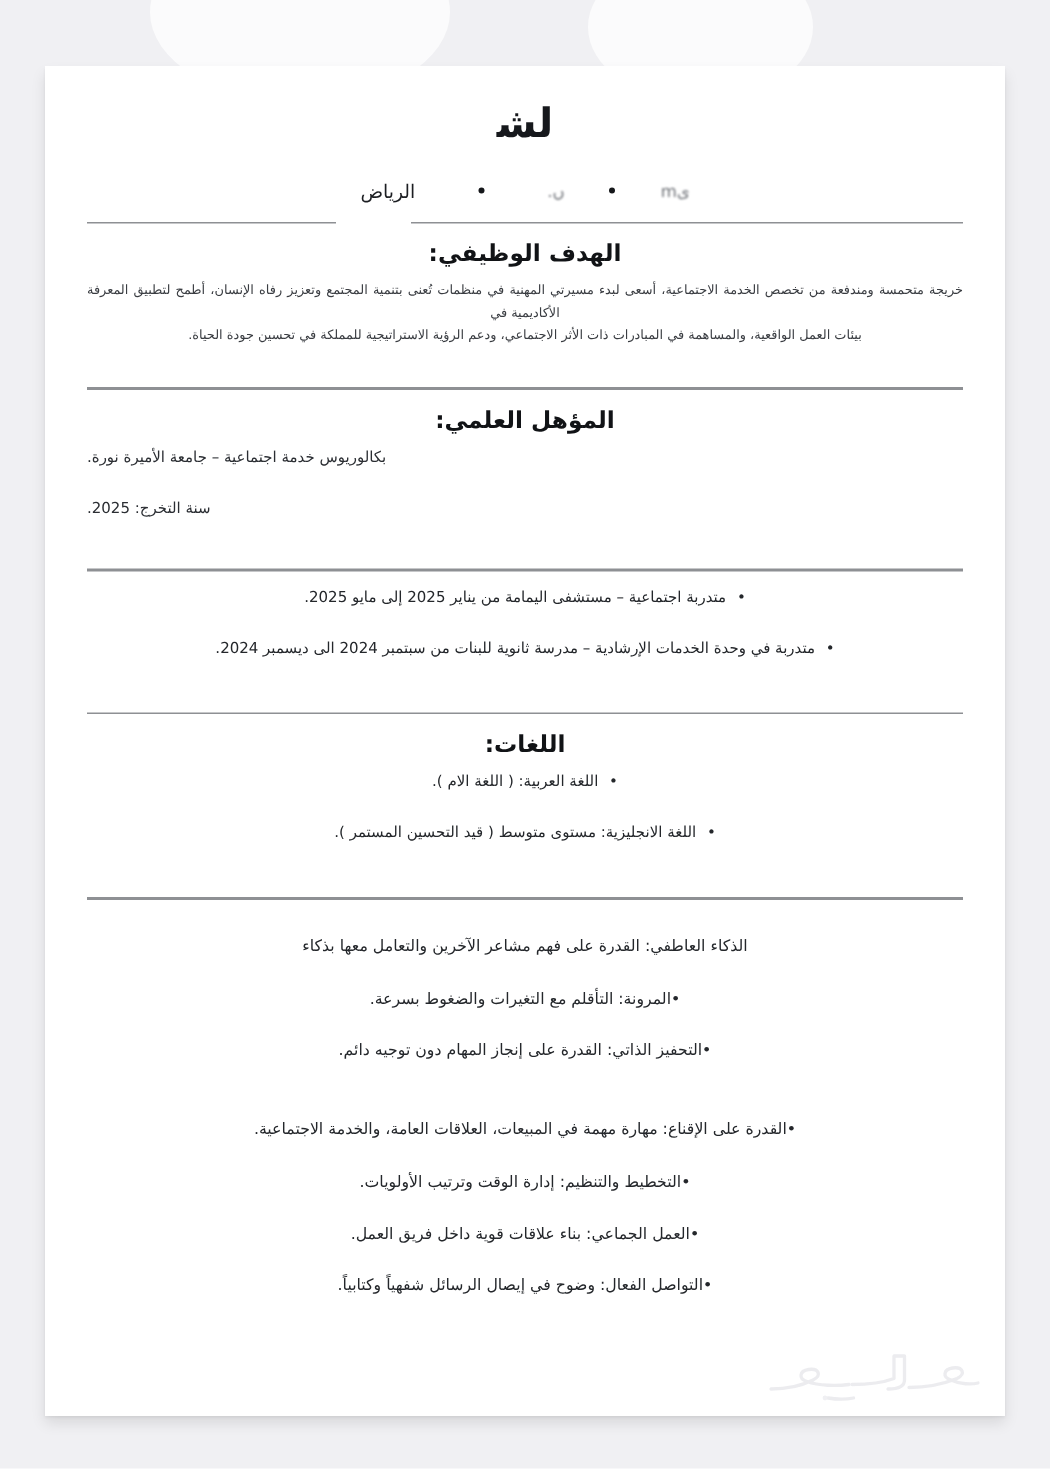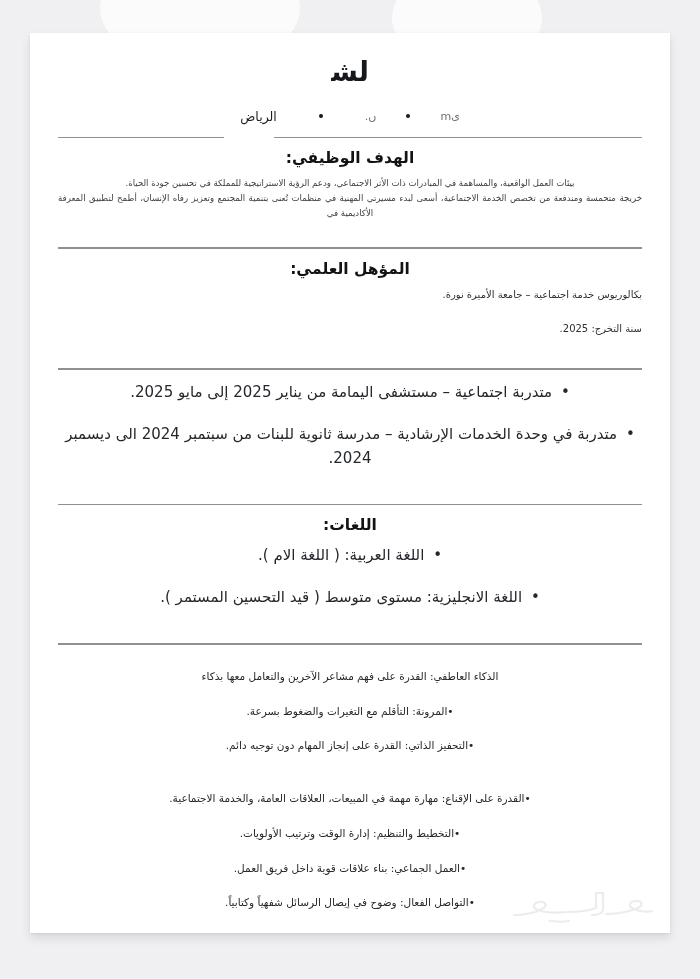--- a/index.html
+++ b/index.html
@@ -23,21 +23,21 @@
     background: #fbfbfc;
     pointer-events: none;
   }
   .blob-left  { left: 100px; top: -52px;  width: 200px; height: 120px; }
   .blob-right { left: 392px; top: -32px;  width: 150px; height: 100px; }
 
   
   .page {
     position: absolute;
     left: 30px;
-    top: 33px;
+    top: 44px;
     width: 640px;
     height: 900px;
     background: #ffffff;
     box-shadow: 0 5px 9px rgba(0,0,0,0.10), 0 1px 2px rgba(0,0,0,0.06);
     overflow: hidden;
   }
 
   .page-inner {
     padding: 0 28px;
     box-sizing: border-box;
@@ -123,36 +123,36 @@
     text-align-last: center;
     direction: rtl;
     font-size: 8.6px;
     line-height: 1.75;
     color: #3a3d42;
     margin: 0;
     filter: blur(0.15px);
   }
 
   .line {
-    text-align: right;
+    text-align: left;
     direction: rtl;
     font-size: 10px;
     color: #2b2e33;
     margin: 0 0 0 0;
     line-height: 1.6;
   }
 
   .gap-sm { height: 13px; }
   .gap-md { height: 18px; }
   .gap-lg { height: 21px; }
 
   .bullet-line {
     text-align: center;
     direction: rtl;
-    font-size: 15px;
+    font-size: 10px;
     color: #24272b;
     line-height: 1.6;
     margin: 0;
   }
   .bullet-line .dot { margin-left: 4px; }
 
   .skill-line {
     text-align: center;
     direction: rtl;
     font-size: 10.5px;
@@ -193,22 +193,22 @@
       <span class="contact-item">الرياض</span>
     </div>
 
     <div class="rule split">
       <span class="seg-a"></span>
       <span class="seg-b"></span>
     </div>
 
     <div class="section">
       <h2 class="section-title">الهدف الوظيفي:</h2>
+      <p class="para">خريجة متحمسة ومندفعة من تخصص الخدمة الاجتماعية، أسعى لبدء مسيرتي المهنية في منظمات تُعنى بتنمية المجتمع وتعزيز رفاه الإنسان، أطمح لتطبيق المعرفة الأكاديمية في</p>
       <p class="para">بيئات العمل الواقعية، والمساهمة في المبادرات ذات الأثر الاجتماعي، ودعم الرؤية الاستراتيجية للمملكة في تحسين جودة الحياة.</p>
-      <p class="para">خريجة متحمسة ومندفعة من تخصص الخدمة الاجتماعية، أسعى لبدء مسيرتي المهنية في منظمات تُعنى بتنمية المجتمع وتعزيز رفاه الإنسان، أطمح لتطبيق المعرفة الأكاديمية في</p>
     </div>
 
     <div class="gap-sm"></div>
     <div class="rule"></div>
 
     <div class="section">
       <h2 class="section-title">المؤهل العلمي:</h2>
       <p class="line">بكالوريوس خدمة اجتماعية – جامعة الأميرة نورة.</p>
       <div class="gap-md"></div>
       <p class="line">سنة التخرج: 2025.</p>

